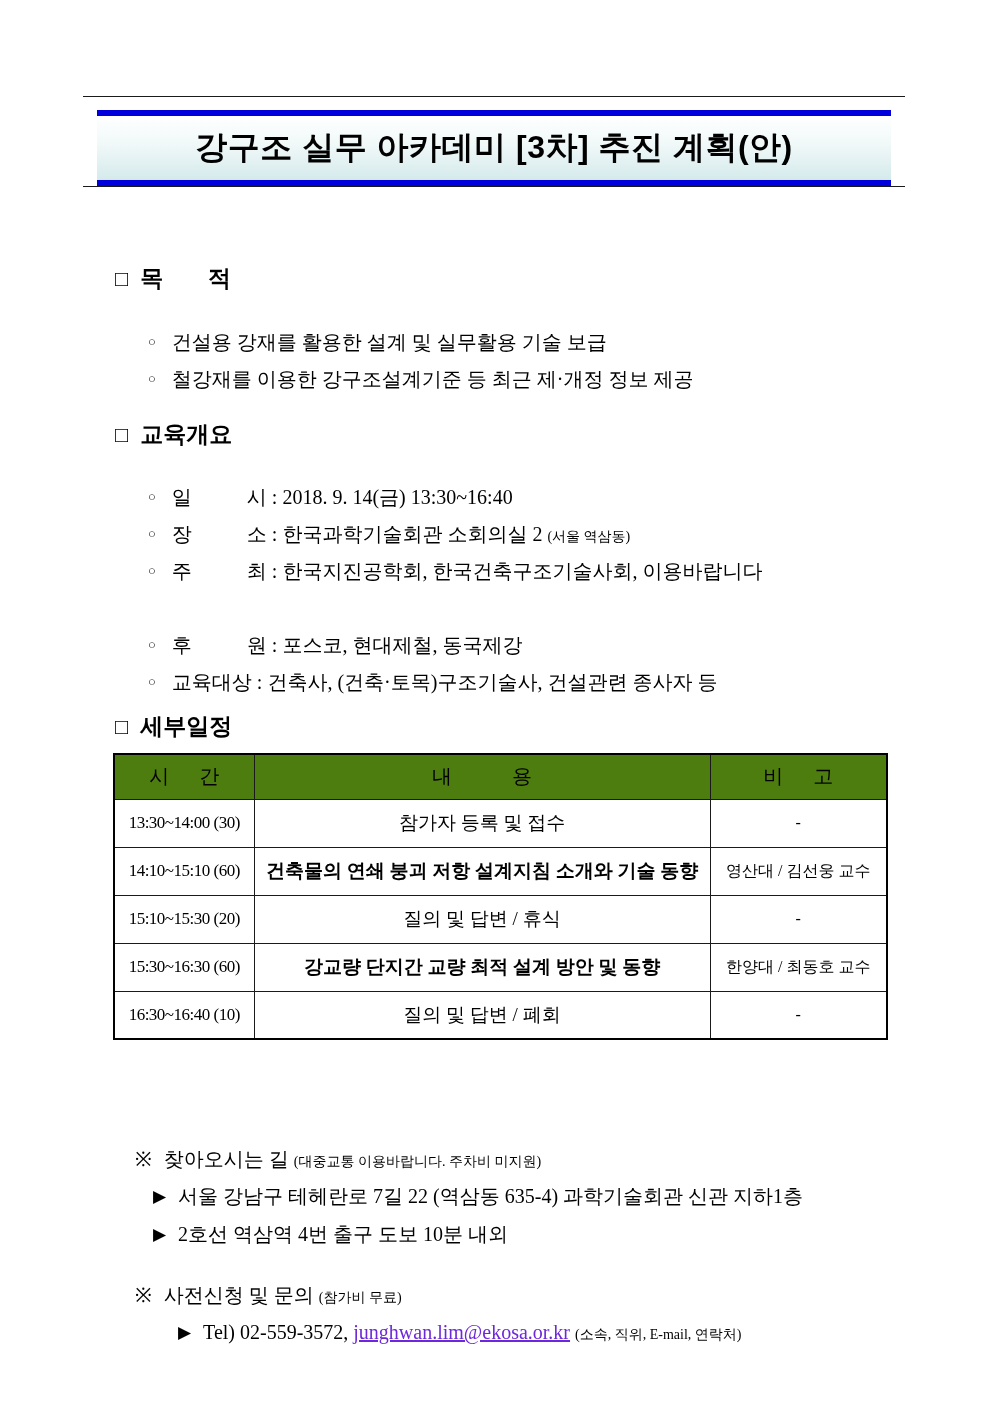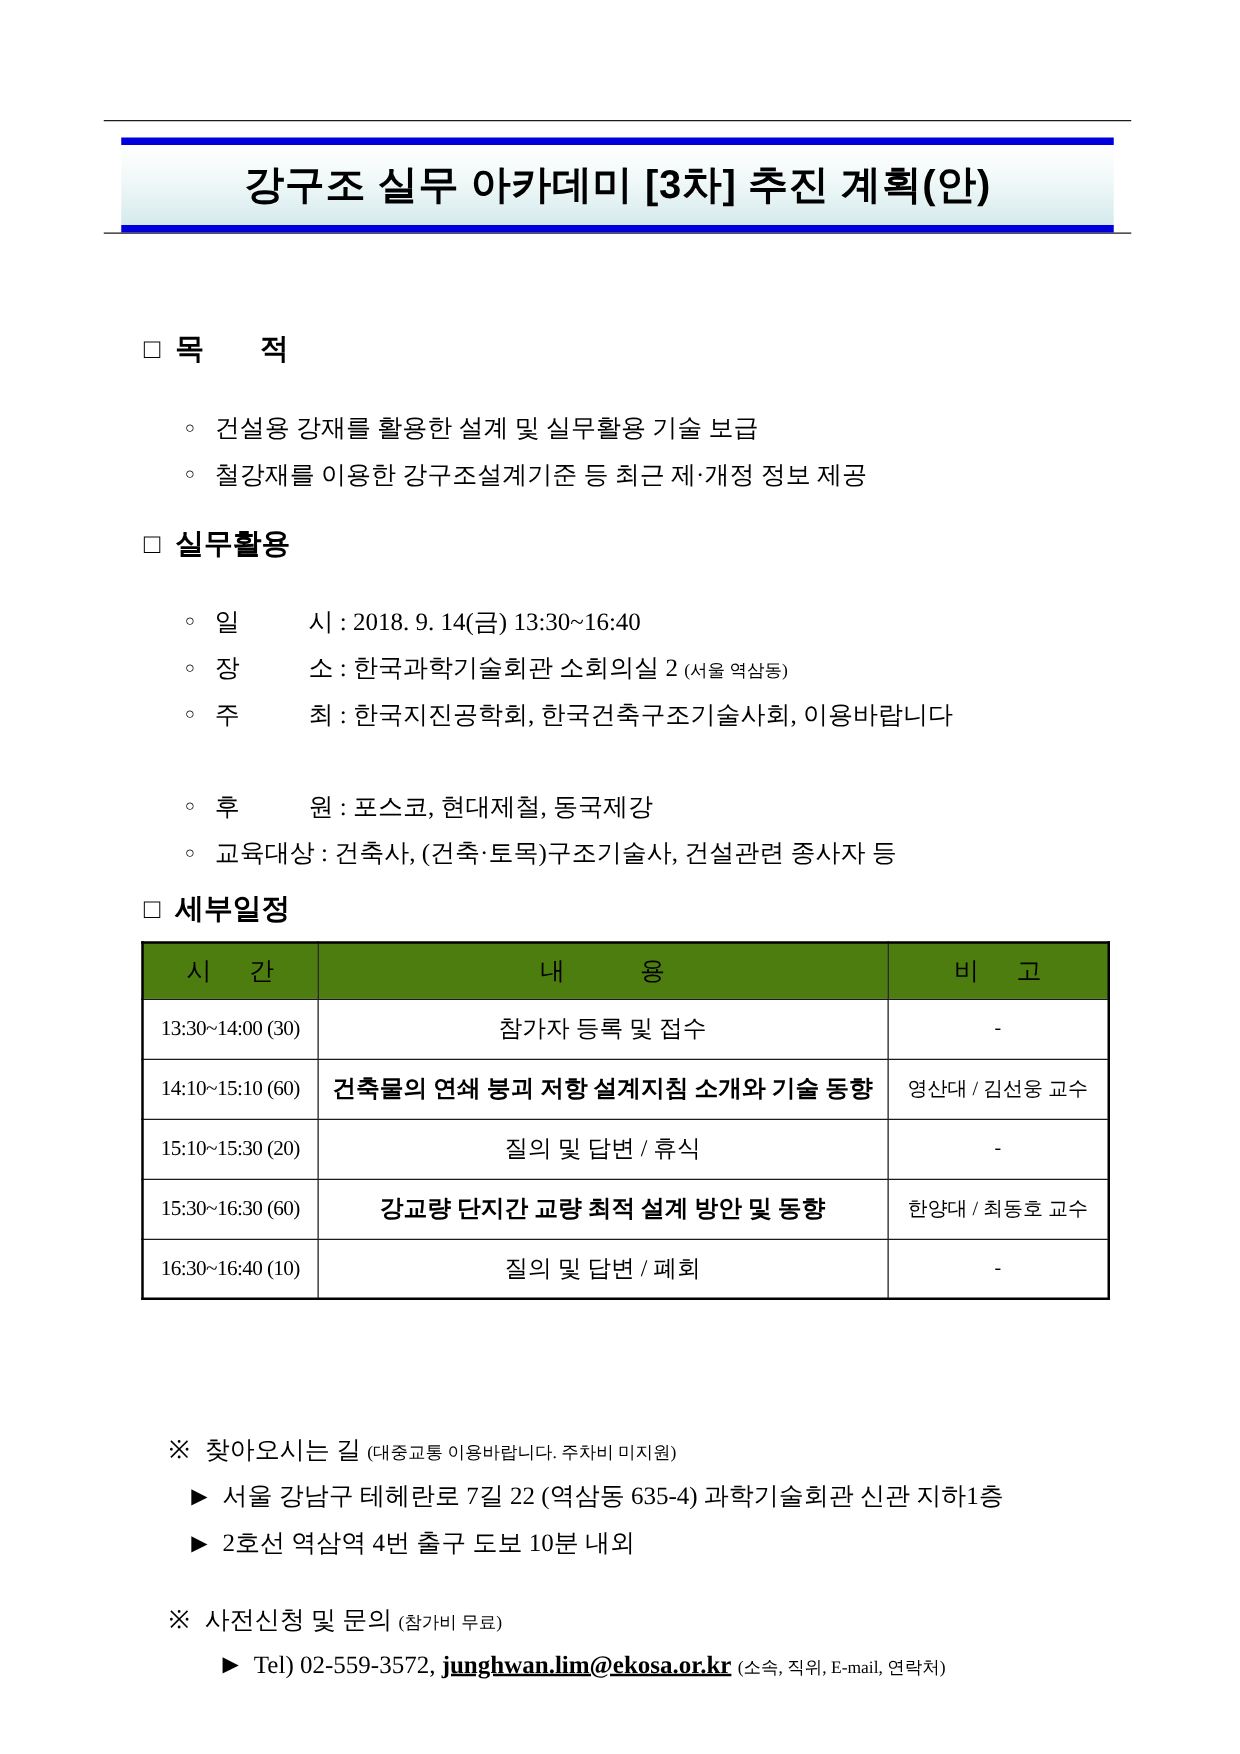--- a/index.html
+++ b/index.html
@@ -110,24 +110,23 @@
   .col-time { width: 140px; }
   .col-content { width: 456px; }
   .col-note { width: 177px; }
 
   
   .marker { margin-right: 12px; }
   .tri-glyph { font-size: 17px; margin-right: 12px; position: relative; top: -1px; }
   .indent { left: 133px; }
   .tel-line { left: 158px; }
   a.email-link {
-    color: #000000;
+    color: #6d28d9;
     text-decoration: underline;
     cursor: pointer;
-    font-weight: bold;
   }
 </style>
 </head>
 <body>
 
 <div class="page">
 
   <div class="banner-outer">
     <div class="banner">
       <span class="banner-title">강구조 실무 아카데미 [3차] 추진 계획(안)</span>
@@ -140,21 +139,21 @@
   </div>
   <div class="line" style="top:306px;">
     <span class="circle-glyph">○</span><span>건설용 강재를 활용한 설계 및 실무활용 기술 보급</span>
   </div>
   <div class="line" style="top:343px;">
     <span class="circle-glyph">○</span><span>철강재를 이용한 강구조설계기준 등 최근 제·개정 정보 제공</span>
   </div>
 
   <div class="sec-heading" style="top:419px;">
     <span class="square-glyph">□</span>
-    <span>실무활용</span>
+    <span>교육개요</span>
   </div>
 
   <div class="line" style="top:461px;">
     <span class="circle-glyph">○</span><span class="label">일           시</span> <span>:</span> <span>2018. 9. 14(금) 13:30~16:40</span>
   </div>
   <div class="line" style="top:498px;">
     <span class="circle-glyph">○</span><span class="label">장           소</span> <span>:</span> <span>한국과학기술회관 소회의실 2</span> <span class="small">(서울 역삼동)</span>
   </div>
   <div class="line" style="top:535px;">
     <span class="circle-glyph">○</span><span class="label">주           최</span> <span>:</span> <span>한국지진공학회, 한국건축구조기술사회, 이용바랍니다</span>

